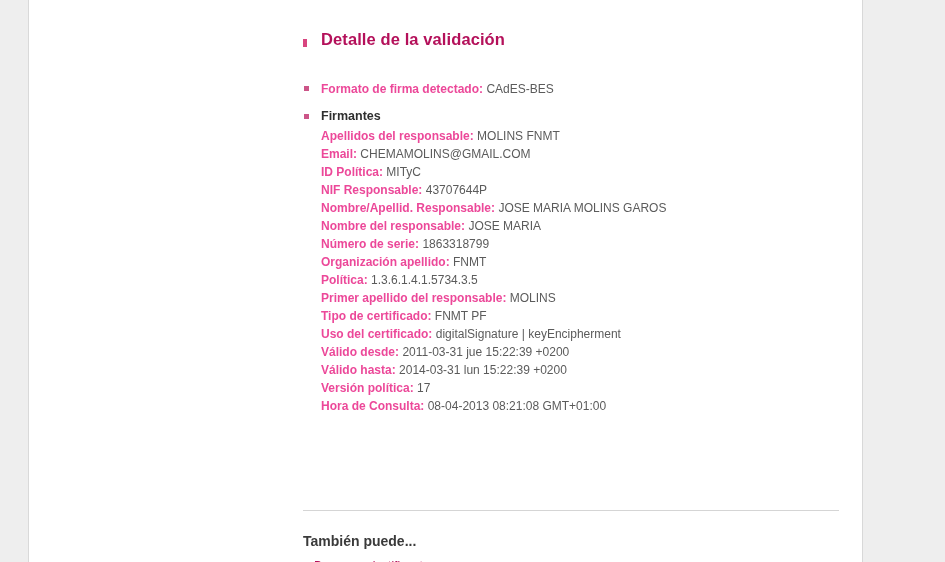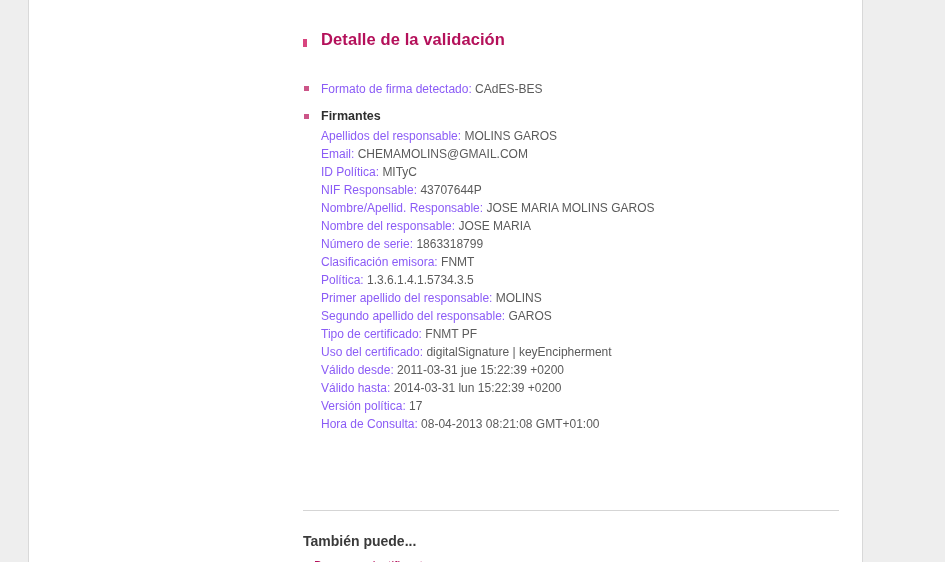--- a/index.html
+++ b/index.html
@@ -94,22 +94,22 @@
     margin-right: 3px;
   }
 
   .field-line {
     position: relative;
     line-height: 18px;
     font-size: 12px;
     color: #4a4a4a;
   }
   .field-label {
-    font-weight: normal;
-    color: #8b5cf6;
+    font-weight: bold;
+    color: #ec4899;
   }
   .field-value {
     font-weight: normal;
     color: #5b5b5b;
     text-align: center;
   }
 
   .block {
     position: absolute;
     left: 39px;
@@ -199,21 +199,21 @@
       </div>
     </div>
 
     <div class="block" id="firmantes-block">
       <div class="sq-bullet"></div>
       <div class="firmantes-title">Firmantes</div>
       <div class="firm-fields">
 
         <div class="field-line">
           <span class="field-label">Apellidos del responsable:</span>
-          <span class="field-value">MOLINS GAROS</span>
+          <span class="field-value">MOLINS FNMT</span>
         </div>
         <div class="field-line">
           <span class="field-label">Email:</span>
           <span class="field-value">CHEMAMOLINS@GMAIL.COM</span>
         </div>
         <div class="field-line">
           <span class="field-label">ID Política:</span>
           <span class="field-value">MITyC</span>
         </div>
         <div class="field-line">
@@ -226,36 +226,32 @@
         </div>
         <div class="field-line">
           <span class="field-label">Nombre del responsable:</span>
           <span class="field-value">JOSE MARIA</span>
         </div>
         <div class="field-line">
           <span class="field-label">Número de serie:</span>
           <span class="field-value">1863318799</span>
         </div>
         <div class="field-line">
-          <span class="field-label">Clasificación emisora:</span>
+          <span class="field-label">Organización apellido:</span>
           <span class="field-value">FNMT</span>
         </div>
         <div class="field-line">
           <span class="field-label">Política:</span>
           <span class="field-value">1.3.6.1.4.1.5734.3.5</span>
         </div>
         <div class="field-line">
           <span class="field-label">Primer apellido del responsable:</span>
           <span class="field-value">MOLINS</span>
         </div>
         <div class="field-line">
-          <span class="field-label">Segundo apellido del responsable:</span>
-          <span class="field-value">GAROS</span>
-        </div>
-        <div class="field-line">
           <span class="field-label">Tipo de certificado:</span>
           <span class="field-value">FNMT PF</span>
         </div>
         <div class="field-line">
           <span class="field-label">Uso del certificado:</span>
           <span class="field-value">digitalSignature | keyEncipherment</span>
         </div>
         <div class="field-line">
           <span class="field-label">Válido desde:</span>
           <span class="field-value">2011-03-31 jue 15:22:39 +0200</span>

